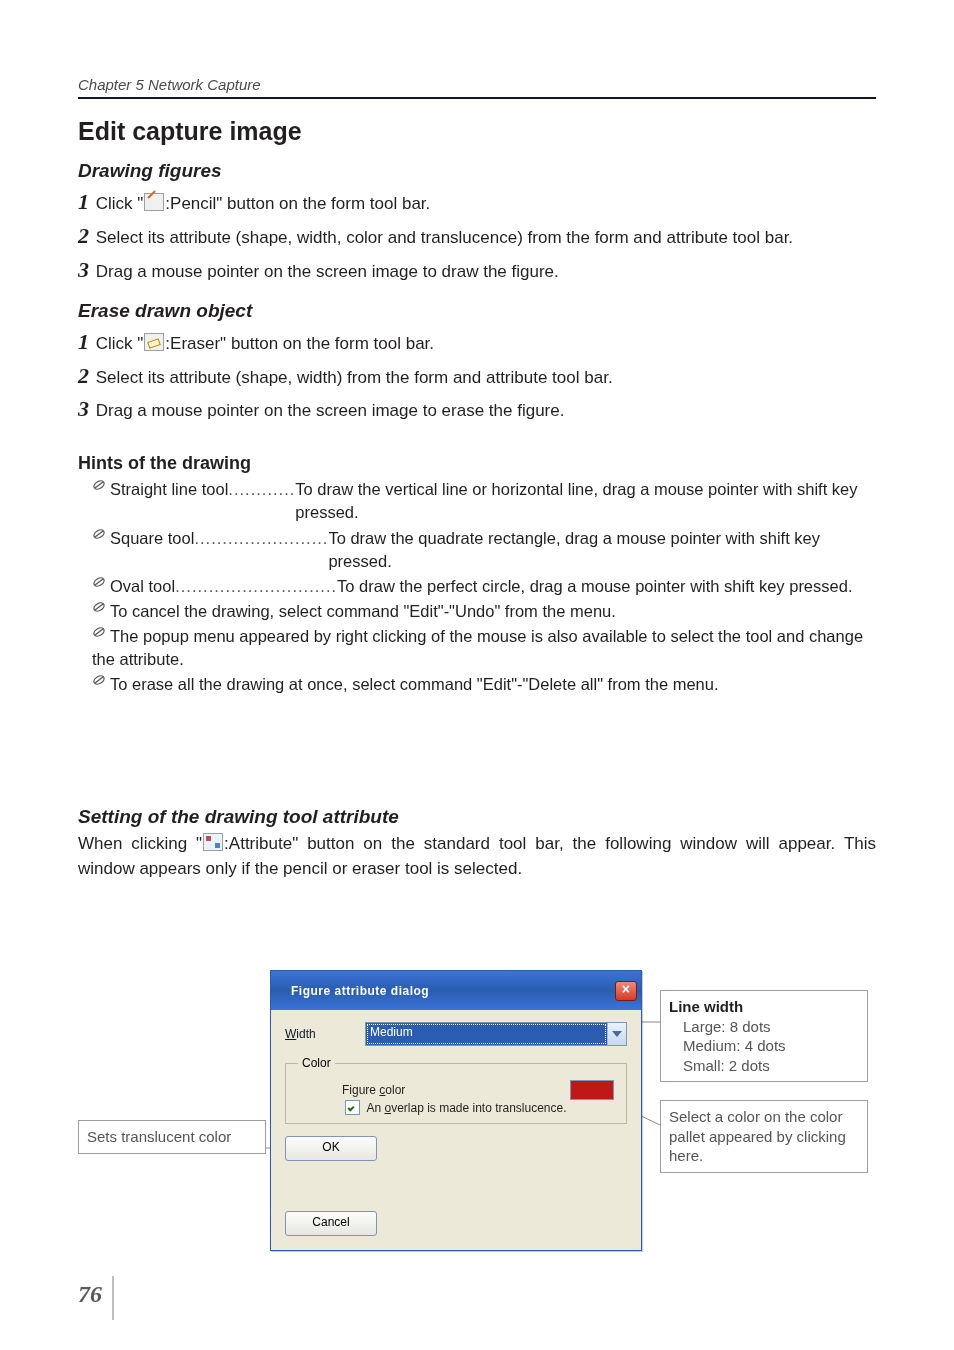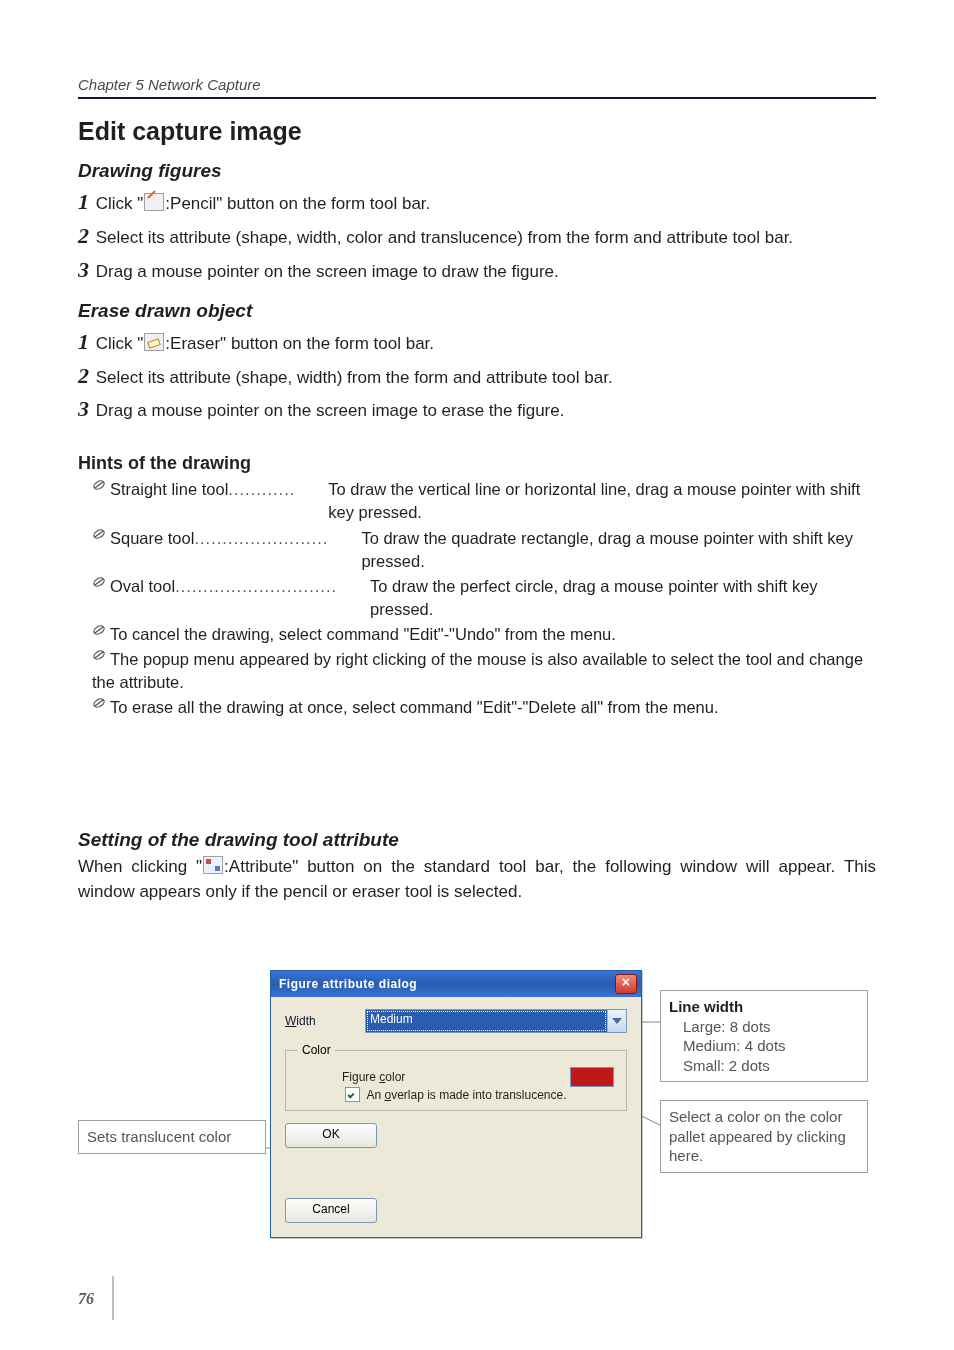--- a/index.html
+++ b/index.html
@@ -65,21 +65,20 @@
   }
   .hint-line .label {
     white-space: nowrap;
   }
   .hint-line .dots {
     letter-spacing: 1px;
     color: #555;
   }
   .hint-line .desc {
     flex: 1;
-    margin-left: 33px;
   }
   .hint-simple {
     font-size: 16.5px;
     line-height: 1.4;
     margin: 0 0 2px 14px;
   }
   .para {
     font-size: 17px;
     line-height: 1.45;
     text-align: justify;
@@ -186,27 +185,27 @@
     left: 192px;
     top: 0;
     width: 370px;
     font-family: Tahoma, Arial, sans-serif;
     font-size: 12px;
     border: 1px solid #2a5db0;
     background: #ece9d8;
     box-shadow: 1px 1px 0 rgba(0,0,0,.2);
   }
   .titlebar {
-    height: 26px;
+    height: 39px;
     background: linear-gradient(to bottom, #3b74d8 0%, #2a5db0 50%, #3b74d8 100%);
     color: #fff;
     font-weight: 700;
     display: flex;
     align-items: center;
-    padding: 0 4px 0 8px;
+    padding: 0 4px 0 20px;
     letter-spacing: .5px;
   }
   .titlebar .spacer { flex: 1; }
   .closebtn {
     width: 20px;
     height: 18px;
     background: linear-gradient(to bottom, #f08a7a, #d23b2a);
     border: 1px solid #7a1a10;
     border-radius: 3px;
     color: #fff;
@@ -316,21 +315,21 @@
     line-height: 21px;
   }
 
   .page-num {
     position: absolute;
     left: 78px;
     bottom: 42px;
     font-family: Georgia, "Times New Roman", serif;
     font-style: italic;
     font-weight: 700;
-    font-size: 16px;
+    font-size: 24px;
     color: #5a5a5a;
     margin-top: 47px;
   }
   .page-rule {
     position: absolute;
     left: 112px;
     bottom: 30px;
     width: 2px;
     height: 44px;
     background: #bfbfbf;

